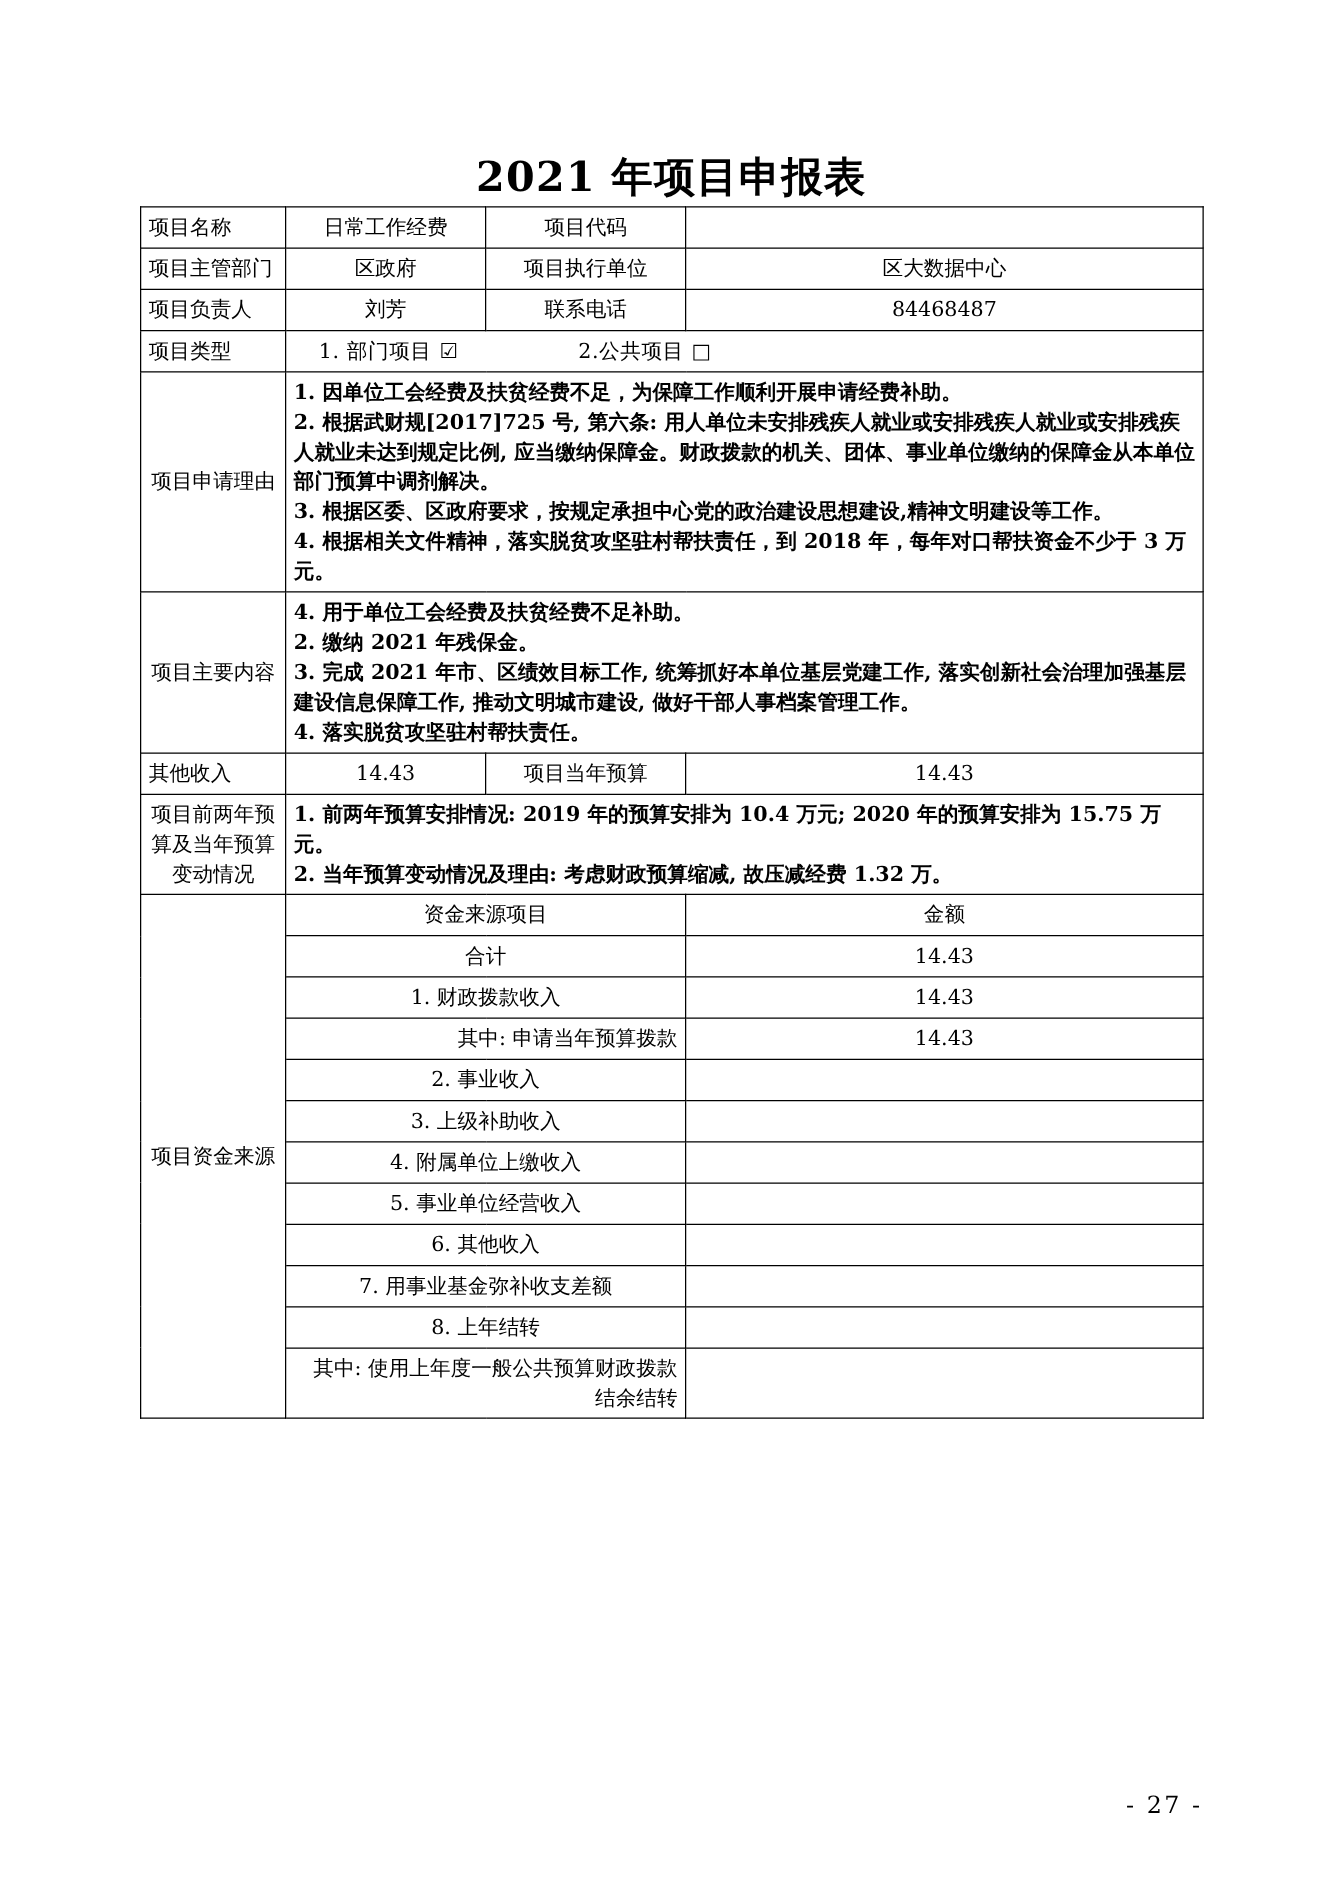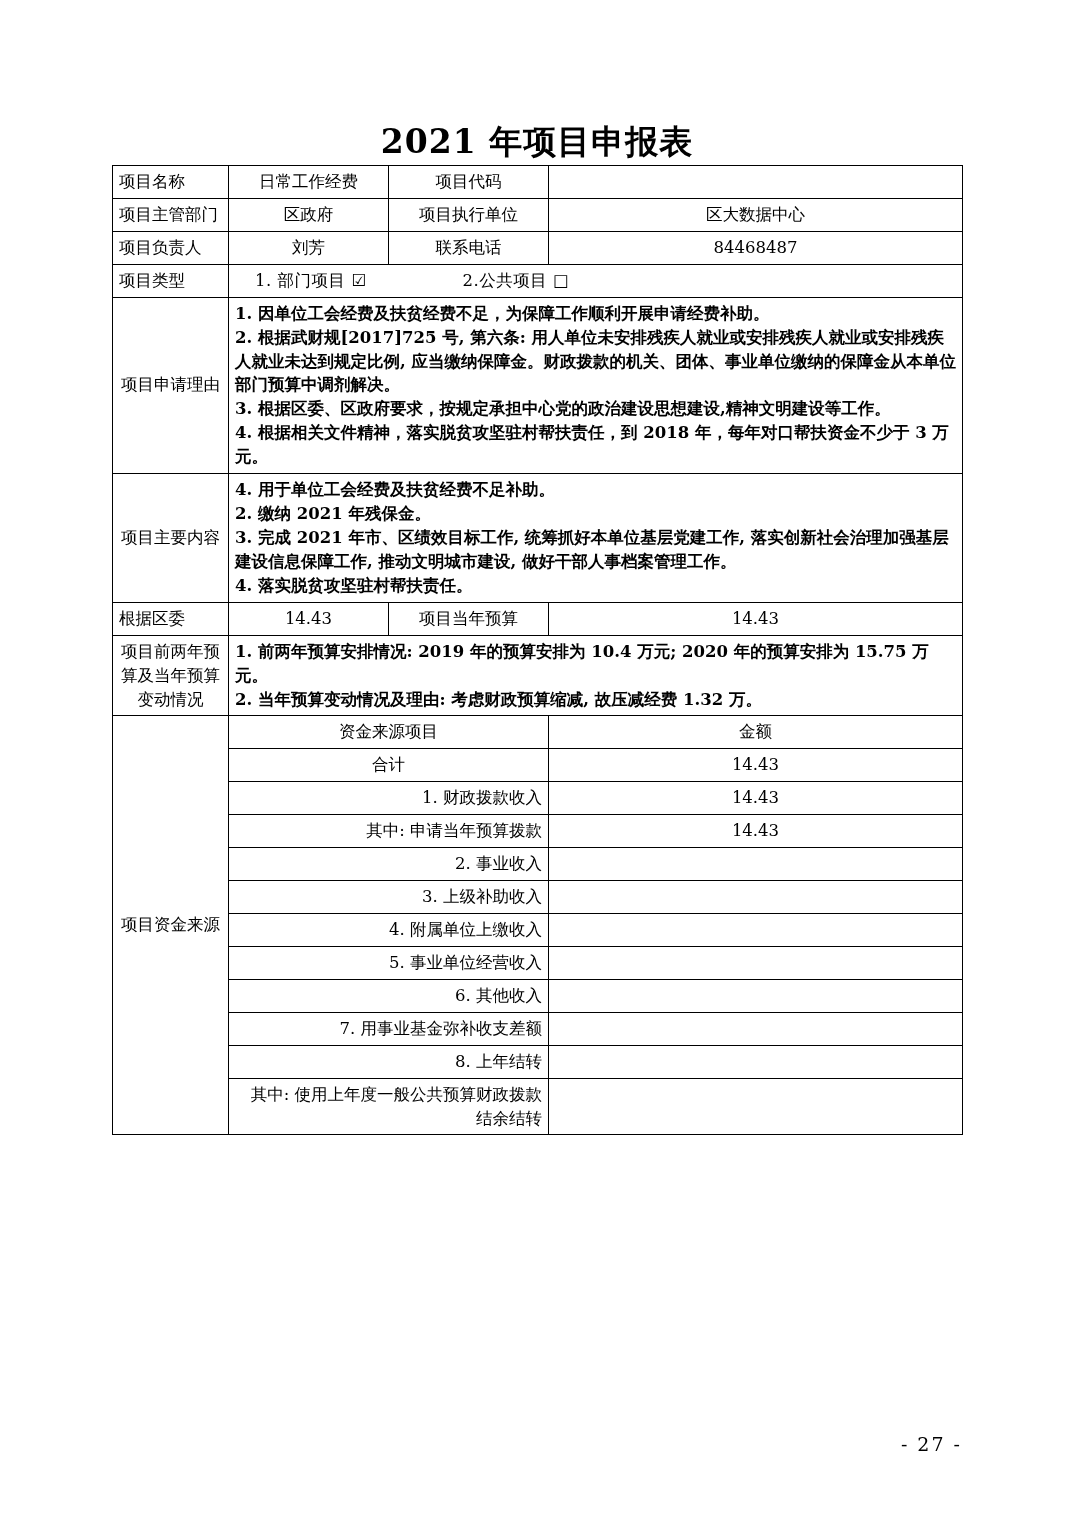--- a/index.html
+++ b/index.html
@@ -81,21 +81,21 @@
   .type-opt1 { margin-right: 90px; }
   .chk { display: inline-block; margin-left: 6px; }
   .small-wrap { word-break: break-all; }
   .footer {
     position: absolute;
     right: 112px;
     bottom: 65px;
     font-size: 19px;
     letter-spacing: 2px;
   }
-  .fund-name { text-align: right; padding-left: 8px; }
+  .fund-name { text-align: center; padding-left: 8px; }
   .fund-sub { text-align: right; padding-left: 26px; }
   .fund-head { text-align: center; }
   .amt { text-align: center; }
   .vlabel {
     text-align: center;
     line-height: 1.4;
   }
 </style>
 </head>
 <body>
@@ -154,21 +154,21 @@
       <tr>
         <td class="vlabel">项目主要内容</td>
         <td class="blk" colspan="3">
           <p>4. 用于单位工会经费及扶贫经费不足补助。</p>
           <p>2. 缴纳 2021 年残保金。</p>
           <p>3. 完成 2021 年市、区绩效目标工作, 统筹抓好本单位基层党建工作, 落实创新社会治理加强基层建设信息保障工作, 推动文明城市建设, 做好干部人事档案管理工作。</p>
           <p>4. 落实脱贫攻坚驻村帮扶责任。</p>
         </td>
       </tr>
       <tr>
-        <td class="lbl">根据区委</td>
+        <td class="lbl">其他收入</td>
         <td class="ctr">14.43</td>
         <td class="ctr">项目当年预算</td>
         <td class="ctr">14.43</td>
       </tr>
       <tr>
         <td class="vlabel">项目前两年预算及当年预算变动情况</td>
         <td class="blk" colspan="3">
           <p class="indent">1. 前两年预算安排情况: 2019 年的预算安排为 10.4 万元; 2020 年的预算安排为 15.75 万元。</p>
           <p class="indent">2. 当年预算变动情况及理由: 考虑财政预算缩减, 故压减经费 1.32 万。</p>
         </td>

